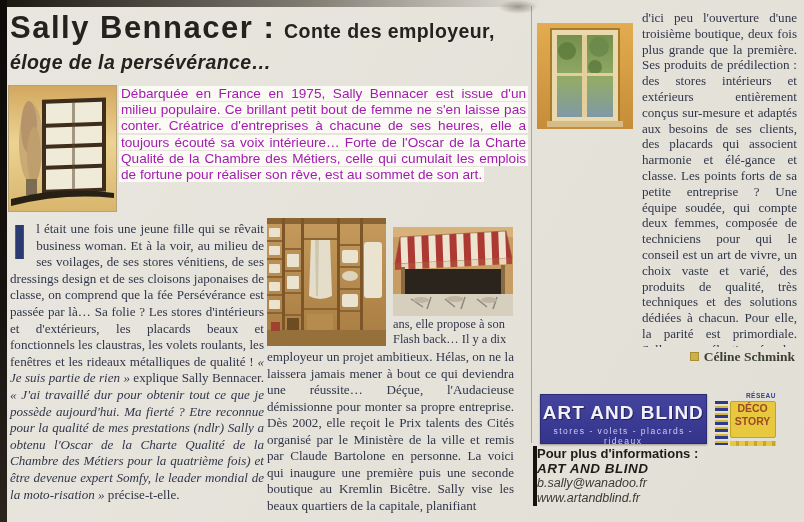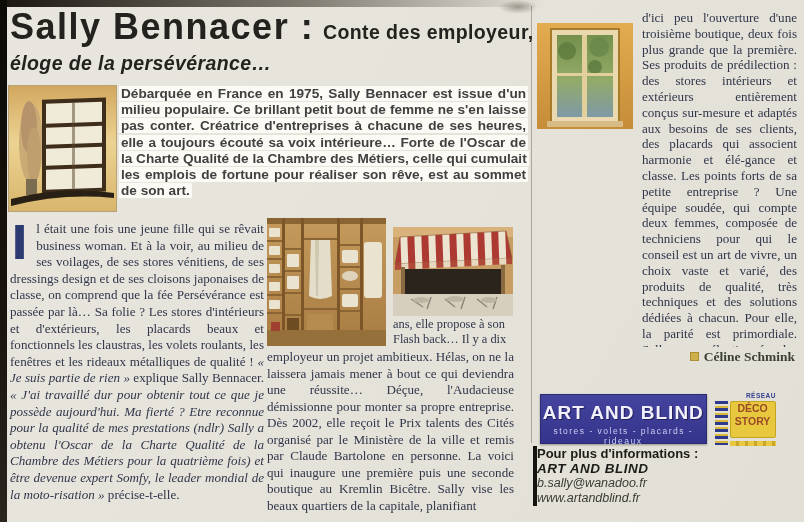--- a/index.html
+++ b/index.html
@@ -13,28 +13,28 @@
   .edge-left { position:absolute; left:0; top:0; width:7px; height:522px;
     background:linear-gradient(180deg,#0d0b07 0%, #181410 60%, #2a251d 100%); }
   .edge-top { position:absolute; left:0; top:0; width:545px; height:7px;
     background:linear-gradient(90deg, rgba(15,12,6,.95), rgba(40,34,22,.55) 55%, rgba(60,54,40,0) 100%); }
   .smudge { position:absolute; left:498px; top:0; width:40px; height:14px;
     background:radial-gradient(ellipse at center, rgba(90,84,70,.5), rgba(90,84,70,0) 70%); }
 
   
   .title { position:absolute; left:10px; top:12px; width:525px; color:#23221e;
     font-family:"Liberation Sans", sans-serif; font-weight:800; line-height:30px; }
-  .title-main { font-size:36px; letter-spacing:1.5px;margin-top:28px; }
+  .title-main { font-size:31px; letter-spacing:1.5px;margin-top:28px; }
   .title-rest { font-size:19.5px; letter-spacing:.4px; }
   .title-line2 { display:block; font-size:19.5px; letter-spacing:.4px; margin-top:1px;font-style:italic; }
 
   
   .intro { position:absolute; left:119px; top:86px; width:409px;
-    font-family:"Liberation Sans", sans-serif; font-weight:700; font-size:13.6px;
-    line-height:16.2px; text-align:justify; color:#404040; }
+    font-family:"Liberation Sans", sans-serif; font-weight:400; font-size:13.6px;
+    line-height:16.2px; text-align:justify; color:#a21caf; }
   .intro .hl { background:#fbfaf5; box-decoration-break:clone; -webkit-box-decoration-break:clone; padding:0 2px; }
 
   
   figure { position:absolute; }
   figure svg { display:block; }
   .ph-shoji { left:8px; top:85px; }
   .ph-wardrobe { left:267px; top:218px; }
   .ph-awning { left:393px; top:227px; }
 
   

